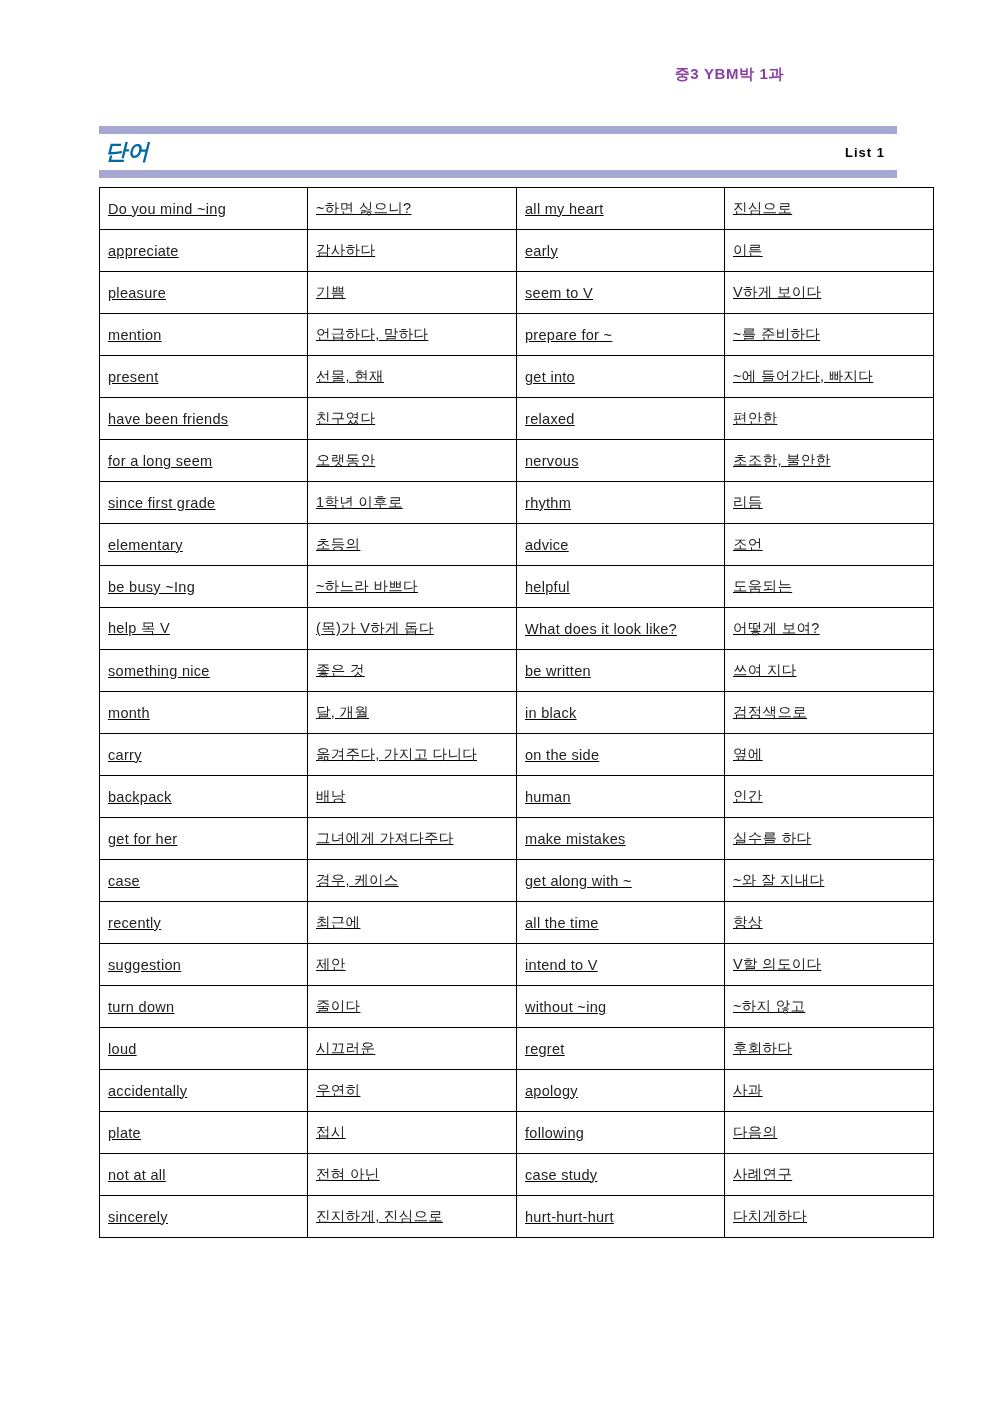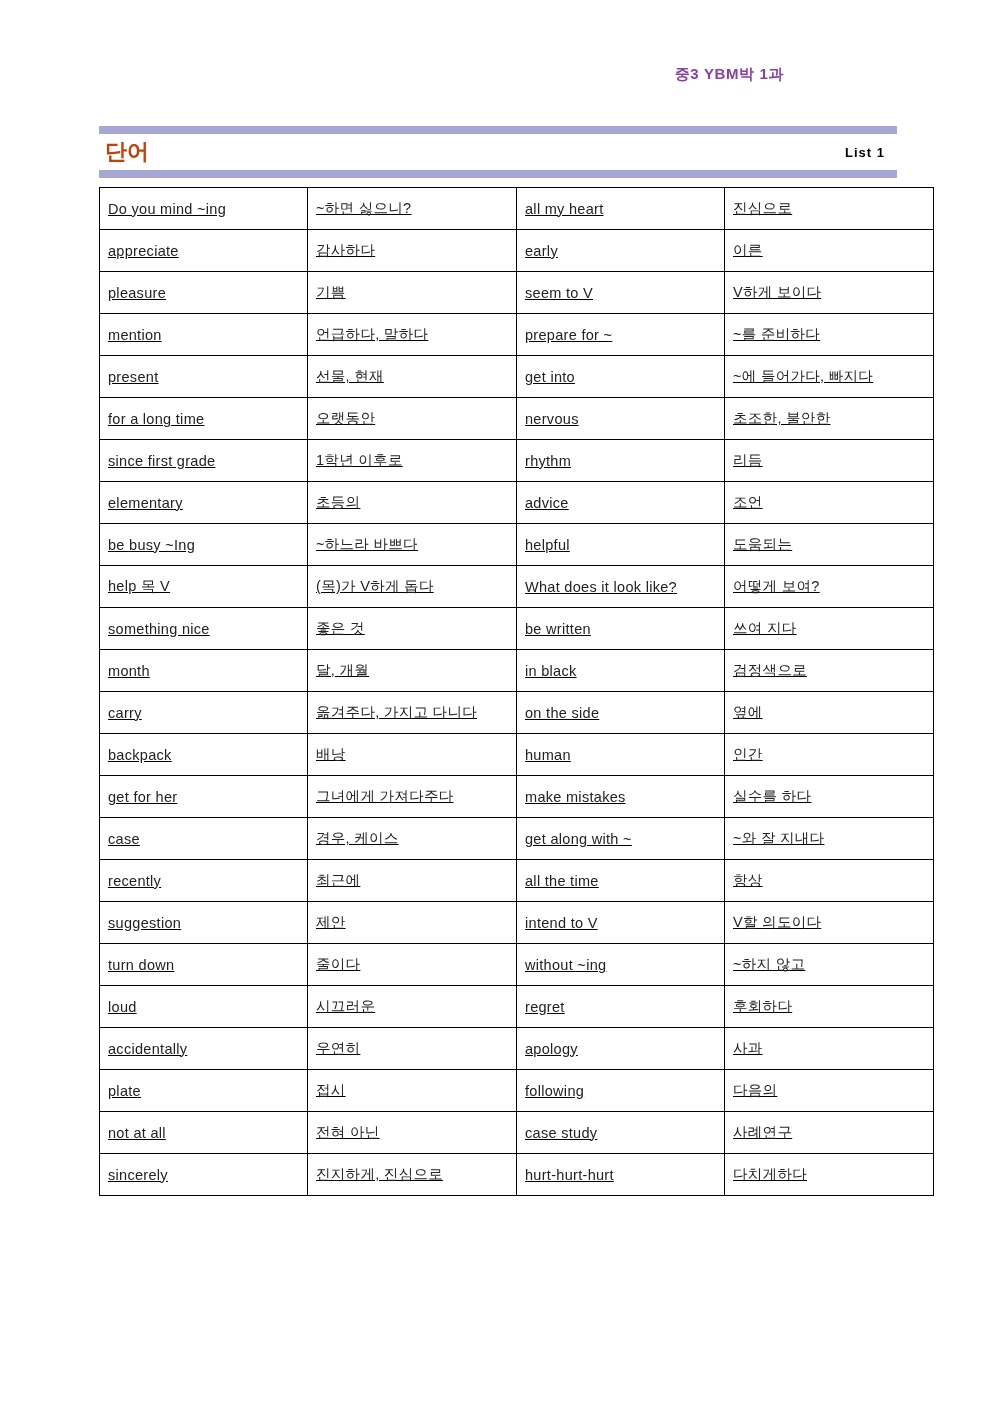--- a/index.html
+++ b/index.html
@@ -51,22 +51,23 @@
     height: 36px;
     display: flex;
     align-items: center;
     justify-content: space-between;
     padding: 0 4px 0 6px;
     box-sizing: border-box;
   }
   .title-left {
     font-size: 22px;
     font-weight: bold;
-    color: #c2410c;
+    color: #0369a1;
     line-height: 1;
+    font-style: italic;
   }
   .title-right {
     font-size: 13px;
     font-weight: bold;
     color: #000000;
     letter-spacing: 1px;
     line-height: 1;
     padding-right: 8px;
   }
 
@@ -146,21 +147,27 @@
             <td class="c-en2">prepare for ~</td>
             <td class="c-ko2 ko">~를 준비하다</td>
           </tr>
           <tr>
             <td class="c-en1">present</td>
             <td class="c-ko1 ko">선물, 현재</td>
             <td class="c-en2">get into</td>
             <td class="c-ko2 ko">~에 들어가다, 빠지다</td>
           </tr>
           <tr>
-            <td class="c-en1">for a long time</td>
+            <td class="c-en1">have been friends</td>
+            <td class="c-ko1 ko">친구였다</td>
+            <td class="c-en2">relaxed</td>
+            <td class="c-ko2 ko">편안한</td>
+          </tr>
+          <tr>
+            <td class="c-en1">for a long seem</td>
             <td class="c-ko1 ko">오랫동안</td>
             <td class="c-en2">nervous</td>
             <td class="c-ko2 ko">초조한, 불안한</td>
           </tr>
           <tr>
             <td class="c-en1">since first grade</td>
             <td class="c-ko1 ko">1학년 이후로</td>
             <td class="c-en2">rhythm</td>
             <td class="c-ko2 ko">리듬</td>
           </tr>

